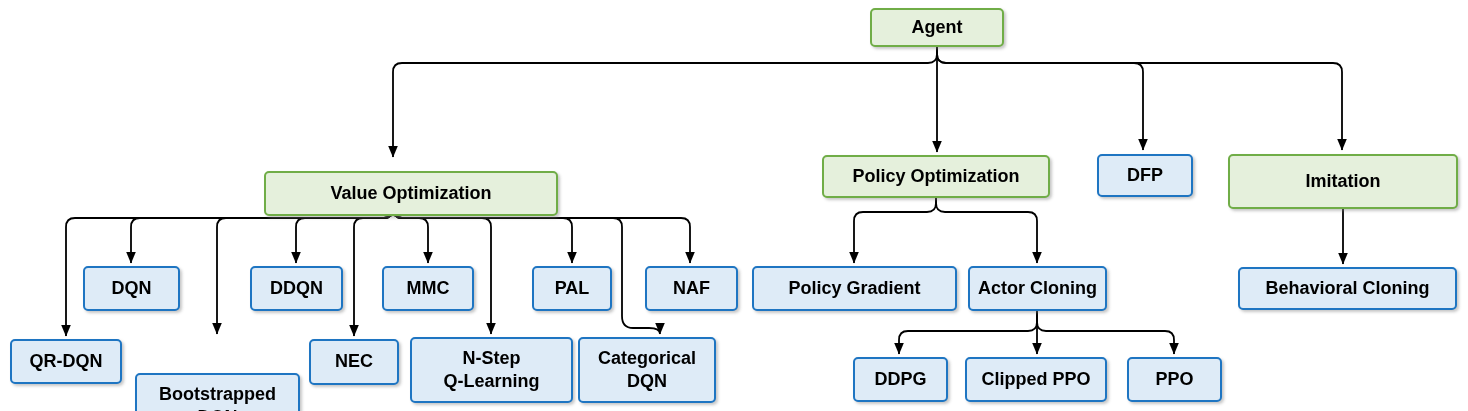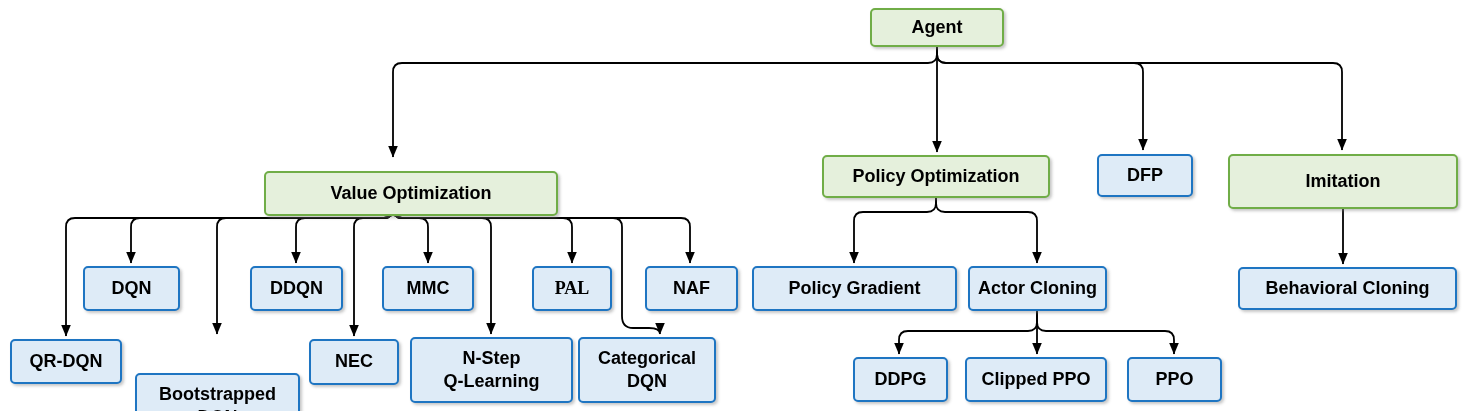--- a/index.html
+++ b/index.html
@@ -52,21 +52,21 @@
   }
   
   #n-agent              { left: 870px;  top: 8px;   width: 134px; height: 39px; }
   #n-value-optimization { left: 264px;  top: 171px; width: 294px; height: 45px; }
   #n-policy-optimization{ left: 822px;  top: 155px; width: 228px; height: 43px; }
   #n-dfp                { left: 1097px; top: 154px; width: 96px;  height: 43px; }
   #n-imitation          { left: 1228px; top: 154px; width: 230px; height: 55px; }
   #n-dqn                { left: 83px;   top: 266px; width: 97px;  height: 45px; }
   #n-ddqn               { left: 250px;  top: 266px; width: 93px;  height: 45px; }
   #n-mmc                { left: 382px;  top: 266px; width: 92px;  height: 45px; }
-  #n-pal                { left: 532px;  top: 266px; width: 80px;  height: 45px; font-family: Liberation Serif, serif; }
+  #n-pal                { left: 532px;  top: 266px; width: 80px;  height: 45px; }
   #n-naf                { left: 645px;  top: 266px; width: 93px;  height: 45px; }
   #n-policy-gradient    { left: 752px;  top: 266px; width: 205px; height: 45px; }
   #n-actor-critic       { left: 968px;  top: 266px; width: 139px; height: 45px; }
   #n-behavioral-cloning { left: 1238px; top: 267px; width: 219px; height: 43px; }
   #n-qr-dqn             { left: 10px;   top: 339px; width: 112px; height: 45px; }
   #n-bootstrapped-dqn   { left: 135px;  top: 337px; width: 165px; height: 66px; margin-top: 36px; }
   #n-nec                { left: 309px;  top: 339px; width: 90px;  height: 46px; }
   #n-n-step-q-learning  { left: 410px;  top: 337px; width: 163px; height: 66px; }
   #n-categorical-dqn    { left: 578px;  top: 337px; width: 138px; height: 66px; }
   #n-ddpg               { left: 853px;  top: 357px; width: 95px;  height: 45px; }

